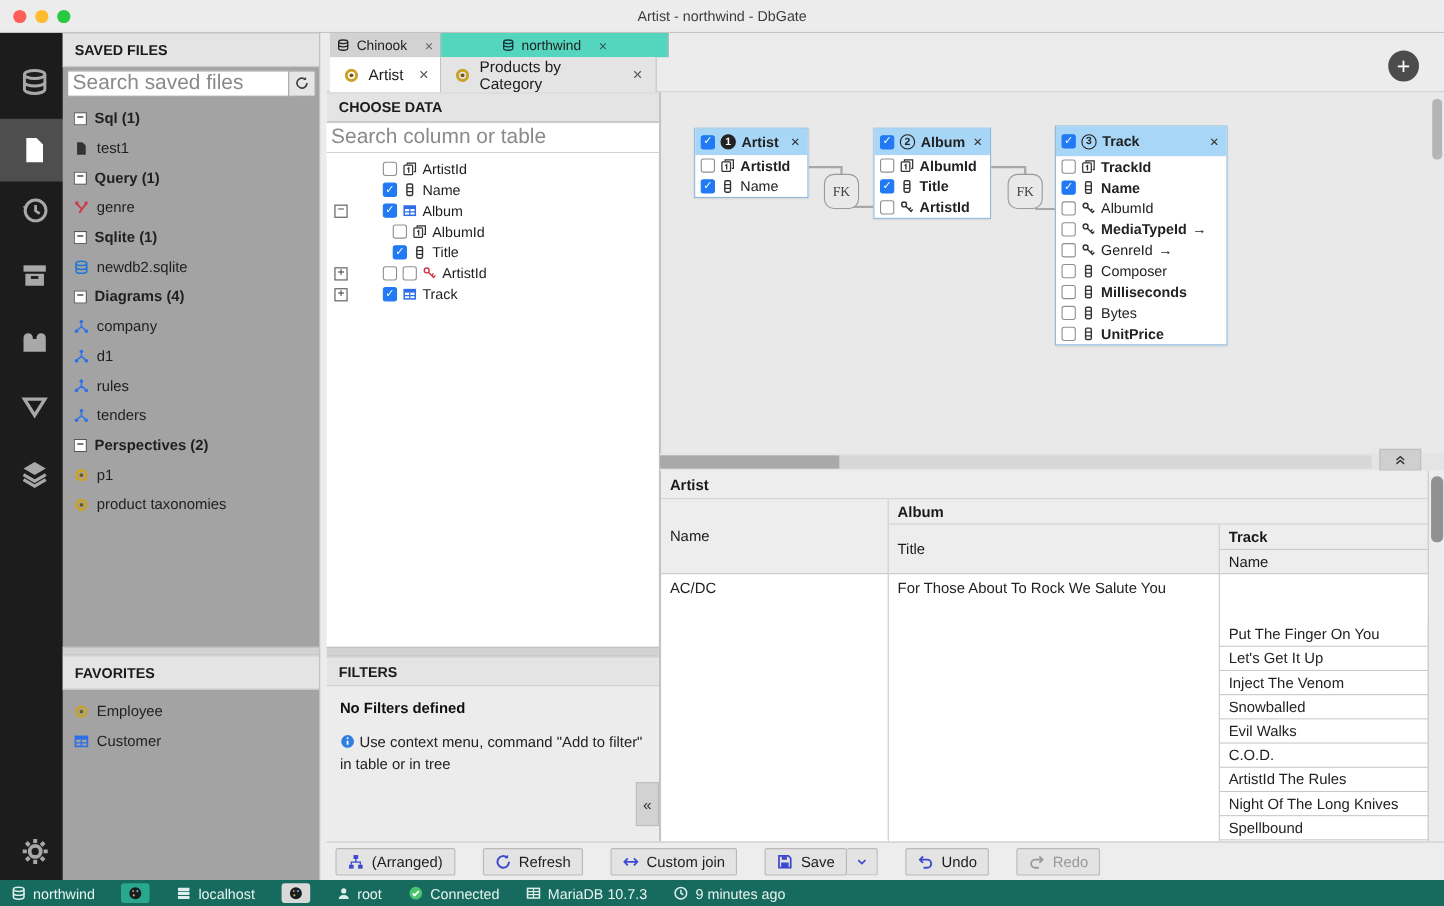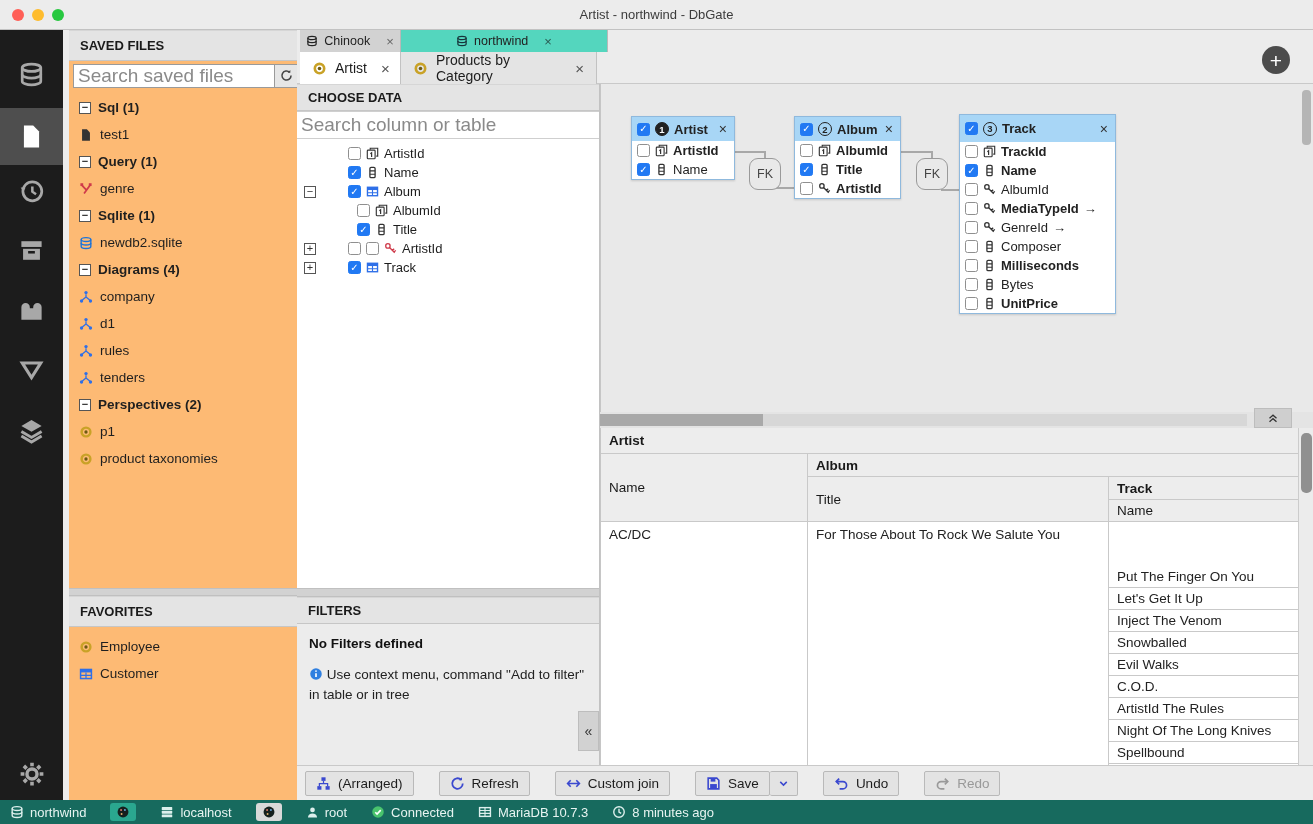--- a/index.html
+++ b/index.html
@@ -20,21 +20,21 @@
   .rail { left:0; top:30px; width:63px; height:770px; background:#1c1c1c; }
   .rail-item { position:absolute; left:0; width:63px; height:44px; display:flex; align-items:center; justify-content:center; color:#a8a8a8; }
   .rail-item.active-block { background:#4e4e4e; height:57px; color:#fff; }
 
   
   .panel-header { background:#e4e4e4; border-bottom:1px solid #c6c6c6; border-top:1px solid #d6d6d6; font-weight:bold; font-size:13px; color:#1a1a1a; display:flex; align-items:center; padding:0 11px; }
   .search-input { border:1px solid #9a9a9a; background:#fff; height:24px; font-size:19px; padding:0 4px; color:#222; font-family:inherit; }
   .search-input::placeholder { color:#8a8a8a; }
 
   
-  .saved-panel { left:69px; top:30px; width:234px; height:770px; background:#fdba74; border-right:1px solid #c2c2c2; }
+  .saved-panel { left:57px; top:30px; width:234px; height:770px; background:#a3a3a3; border-right:1px solid #c2c2c2; }
   .saved-header { position:absolute; left:0; top:0; width:100%; height:31px; }
   .saved-search { position:absolute; left:0; top:31px; width:100%; height:29px; display:flex; align-items:center; padding:0 3px 0 4px; gap:0; }
   .saved-search input { flex:1; min-width:0; }
   .mini-btn { width:24px; height:24px; border:1px solid #9a9a9a; border-left:none; background:#e6e6e6; display:flex; align-items:center; justify-content:center; color:#444; }
   .tree { position:absolute; left:0; top:64px; width:100%; }
   .tree-row { height:27px; display:flex; align-items:center; gap:7px; padding-left:10px; font-size:13.5px; color:#1f1f1f; }
   .tree-row.group { font-weight:bold; }
   .expander { width:12px; height:12px; border:1px solid #555; background:#fff; color:#333; font-size:11px; line-height:1; display:inline-flex; align-items:center; justify-content:center; flex:none; }
   .splitter-h { background:#d2d2d2; border-top:1px solid #c0c0c0; border-bottom:1px solid #c0c0c0; }
 
@@ -69,21 +69,21 @@
 
   
   .canvas { left:600px; top:84px; width:713px; height:328px; background:#e9e9e9; border-left:1px solid #c6c6c6; }
   .node { position:absolute; background:#fff; border:1px solid #8fb9dd; box-shadow:0 1px 2px rgba(0,0,0,.15); }
   .node-header { height:24px; background:#a8d6f6; display:flex; align-items:center; gap:5px; padding:0 5px; font-weight:bold; font-size:13px; }
   .node-header .x { margin-left:auto; color:#333; font-size:14px; font-weight:normal; padding:0 2px; }
   .badge-num { width:14px; height:14px; border-radius:50%; border:1px solid #222; color:#222; font-size:9.5px; font-weight:bold; display:inline-flex; align-items:center; justify-content:center; flex:none; background:transparent; }
   .badge-num.filled { background:#222; color:#fff; }
   .node-row { height:19px; display:flex; align-items:center; gap:5px; padding:0 5px; font-size:13px; }
   .node-row.bold { font-weight:bold; }
-  .fk-box { position:absolute; width:32px; height:32px; border:1px solid #9a9a9a; border-radius:9px; background:#e9e9e9; display:flex; align-items:center; justify-content:center; font-size:12.5px; color:#444; }
+  .fk-box { position:absolute; width:32px; height:32px; border:1px solid #9a9a9a; border-radius:9px; background:#e9e9e9; display:flex; align-items:center; justify-content:center; font-size:12.5px; color:#444;font-family:Liberation Serif, serif; }
   .canvas-vscroll-thumb { position:absolute; right:2px; top:6px; width:9px; height:55px; background:#b5b5b5; border-radius:4px; }
 
   .plus-btn { left:1262px; top:46px; width:28px; height:28px; border-radius:50%; background:#4c4c4c; color:#fff; display:flex; align-items:center; justify-content:center; font-size:21px; line-height:1; }
 
   
   .hscroll { left:600px; top:412px; width:713px; height:16px; background:#e4e4e4; }
   .hscroll-track { position:absolute; left:0; top:2px; width:647px; height:12px; background:#d7d7d7; }
   .hscroll-thumb { position:absolute; left:0; top:0; width:163px; height:12px; background:#a9a9a9; }
   .pane-btns { position:absolute; left:654px; top:-4px; width:38px; height:40px; display:flex; flex-direction:column; }
   .pane-btn { flex:1; background:#cfcfcf; border:1px solid #bdbdbd; display:flex; align-items:center; justify-content:center; color:#333; }
@@ -854,17 +854,17 @@
   <div class="sb-item">
     <svg class="ic" width="14" height="14" style="color:#dcefec">
           <use href="#i-cells"></use>
         </svg>
     <span>MariaDB 10.7.3</span>
   </div>
   <div class="sb-item">
     <svg class="ic" width="14" height="14" style="color:#dcefec">
           <use href="#i-clock"></use>
         </svg>
-    <span>8 minutes ago</span>
+    <span>9 minutes ago</span>
   </div>
 </div>
 
 </div>
 
 </body></html>

